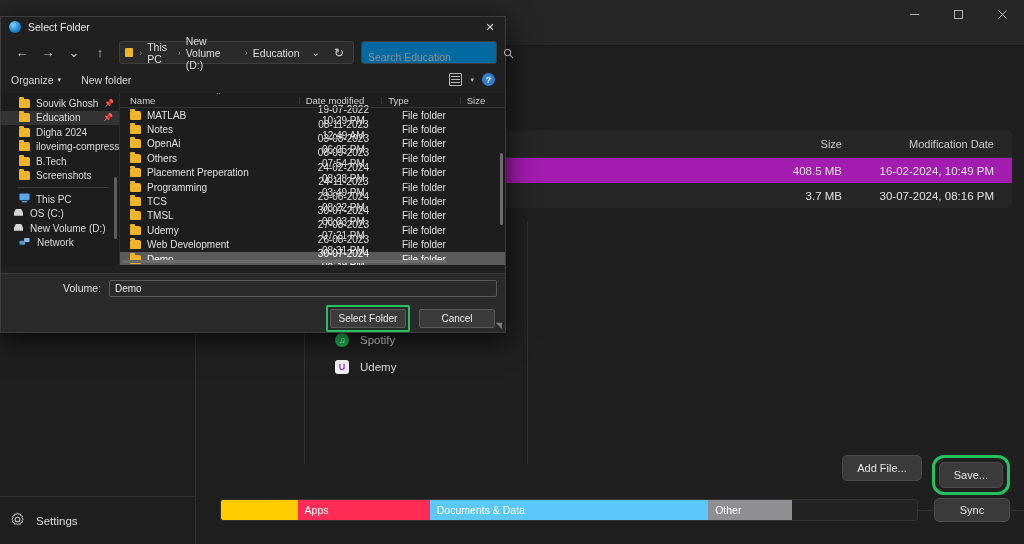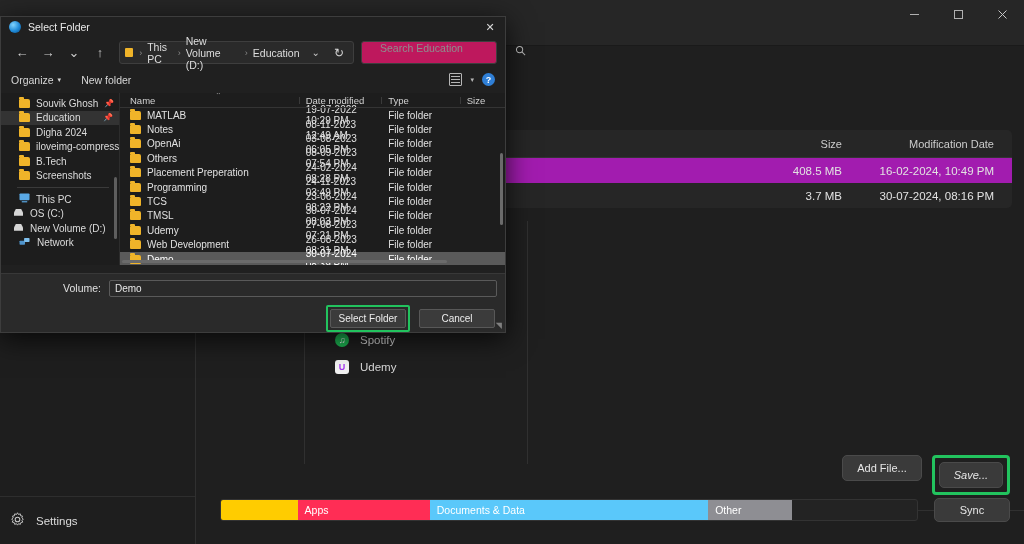--- a/index.html
+++ b/index.html
@@ -99,21 +99,21 @@
   .action-bar {
     position: absolute; right: 14px; top: 409px;
     display: flex; gap: 10px; 
   }
   .btn-dark {
     min-width: 64px; height: 26px; padding: 0 14px;
     background: #3a3a3a; border: 1px solid #4a4a4a; border-radius: 5px;
     color: #e6e6e6; font-size: 11px;
     display: flex; align-items: center; justify-content: center;
   }
-  .green-ring { border: 3px solid #22c35e; border-radius: 4px; padding: 4px; font-style: italic; }
+  .green-ring { border: 3px solid #22c35e; border-radius: 12px; padding: 4px; }
 
   .divider-h {
     position: absolute; left: 108px; right: 0; top: 464px; height: 1px;
     background: #303030;
   }
 
   .storage-bar-wrap {
     position: absolute; left: 24px; right: 14px; bottom: 14px; height: 40px;
     display: flex; align-items: center; gap: 16px;
   }
@@ -171,22 +171,22 @@
     flex: 1; height: 23px; margin-left: 6px;
     background: #2a2a2a; border: 1px solid #3e3e3e; border-radius: 3px;
     display: flex; align-items: center; padding: 0 5px; gap: 3px;
   }
   .crumb { color: #dedede; font-size: 10.5px; padding: 0 2px; }
   .crumb-sep { color: #8a8a8a; font-size: 9px; }
   .addr-chev { margin-left: auto; color: #c8c8c8; font-size: 10px; padding: 0 7px; }
   .addr-refresh { color: #d6d6d6; font-size: 12px; padding: 0 4px; }
   .search-box {
     width: 136px; height: 23px; margin-left: 7px;
-    background: #be185d; border: 1px solid #3e3e3e; border-radius: 3px;
-    display: flex; align-items: flex-start; padding: 0 18px;
+    background: #0369a1; border: 1px solid #3e3e3e; border-radius: 3px;
+    display: flex; align-items: flex-end; padding: 0 6px;
   }
   .search-box input {
     flex: 1; background: transparent; border: 0; outline: none;
     color: #bdbdbd; font-size: 10.5px; font-family: inherit;
   }
   .search-box input::placeholder { color: #8e8e8e; }
 
   .dlg-toolbar {
     height: 23px; display: flex; align-items: center; padding: 0 10px;
     color: #d6d6d6; font-size: 10.5px; gap: 20px;
@@ -243,21 +243,21 @@
   }
   .c-name { width: 182px; padding-left: 10px; }
   .c-date { width: 84px; padding-left: 7px; }
   .c-type { width: 80px; padding-left: 7px; }
   .c-size { width: 46px; padding-left: 7px; }
   .sort-caret {
     position: absolute; left: 95px; top: -2px; color: #9a9a9a; font-size: 8px;
   }
   .list-row {
     display: flex; height: 14.4px; align-items: center;
-    color: #e0e0e0; font-size: 10px;
+    color: #e0e0e0; font-size: 10px; text-align: center;
   }
   .list-row.sel { background: #5a5a5a; color: #ffffff; }
   .lr-name { width: 182px; padding-left: 10px; display: flex; align-items: center; gap: 6px; }
   .lr-date { width: 84px; padding-left: 7px; }
   .lr-type { width: 80px; padding-left: 7px; }
   .lr-size { width: 46px; padding-left: 7px; }
 
   .folder-ic {
     width: 11px; height: 9px; flex: 0 0 11px;
     background: #f0b429; border-radius: 1px 2px 1px 1px;

